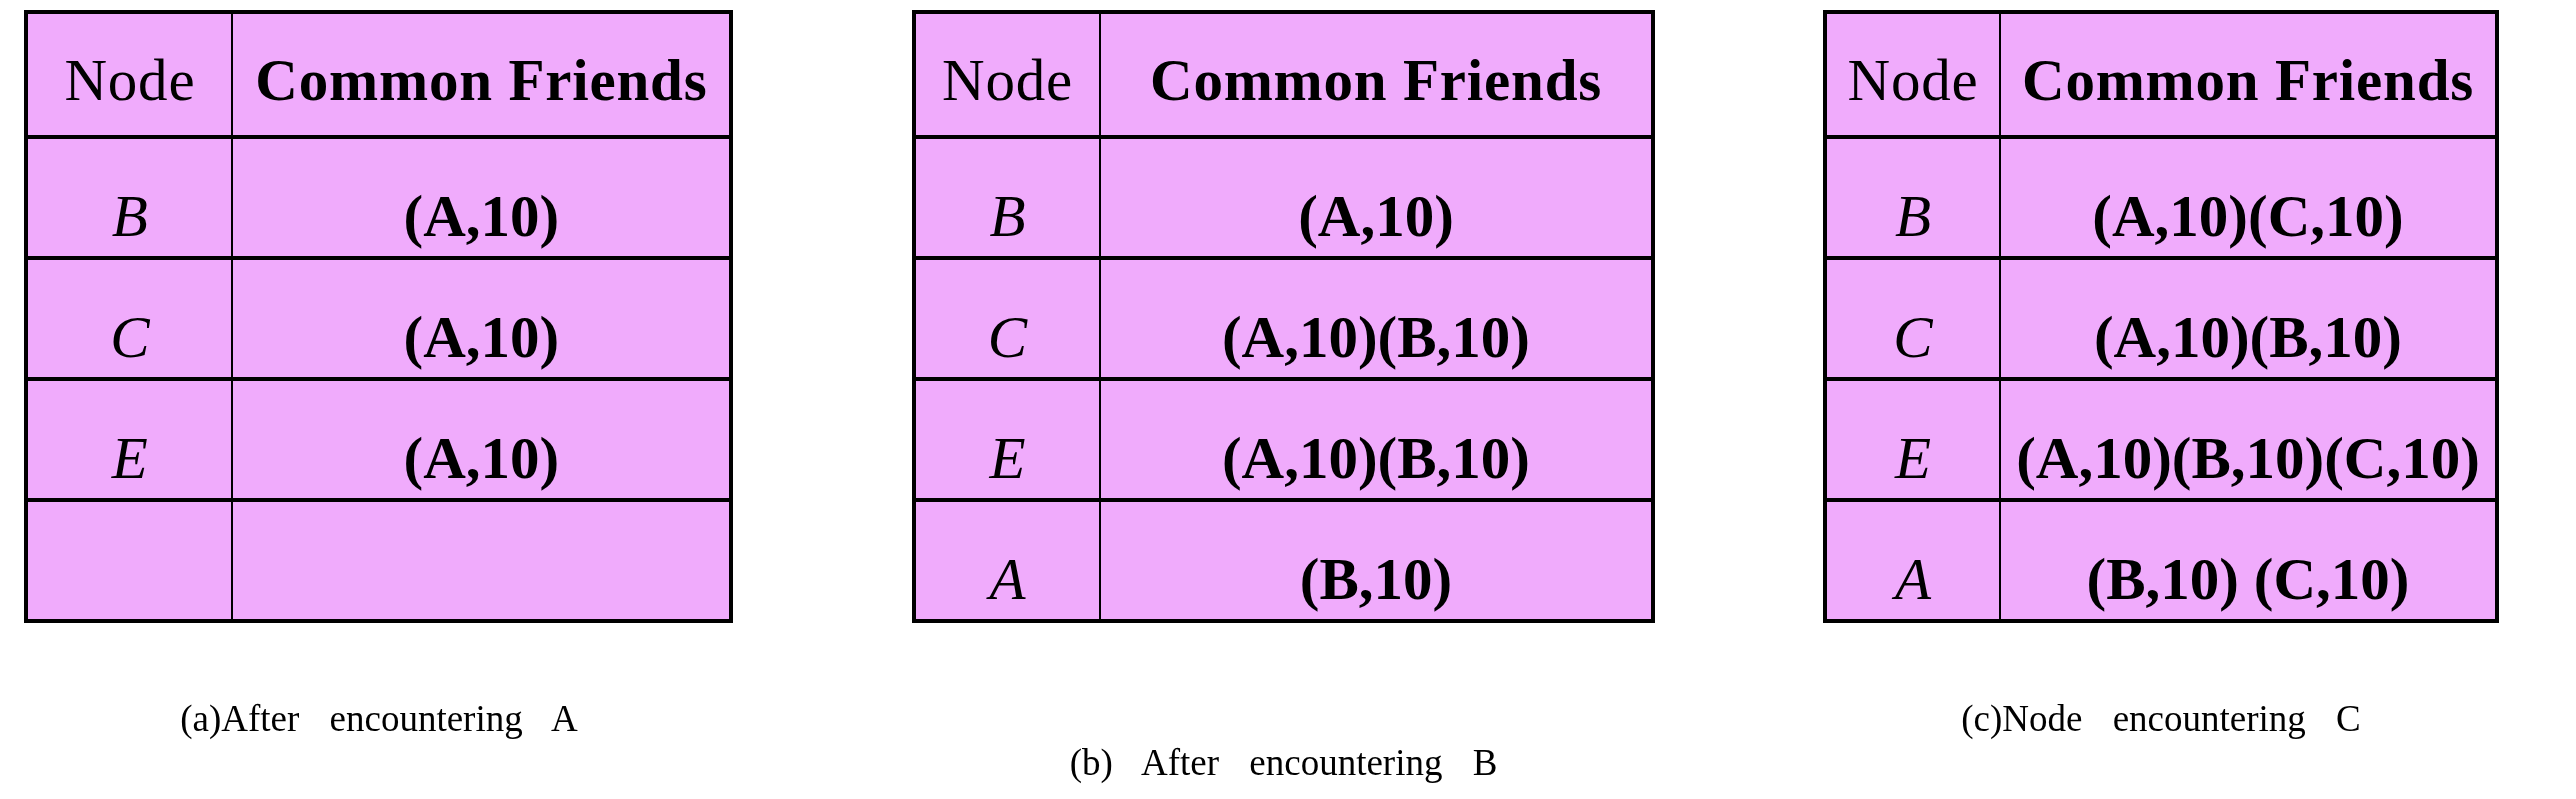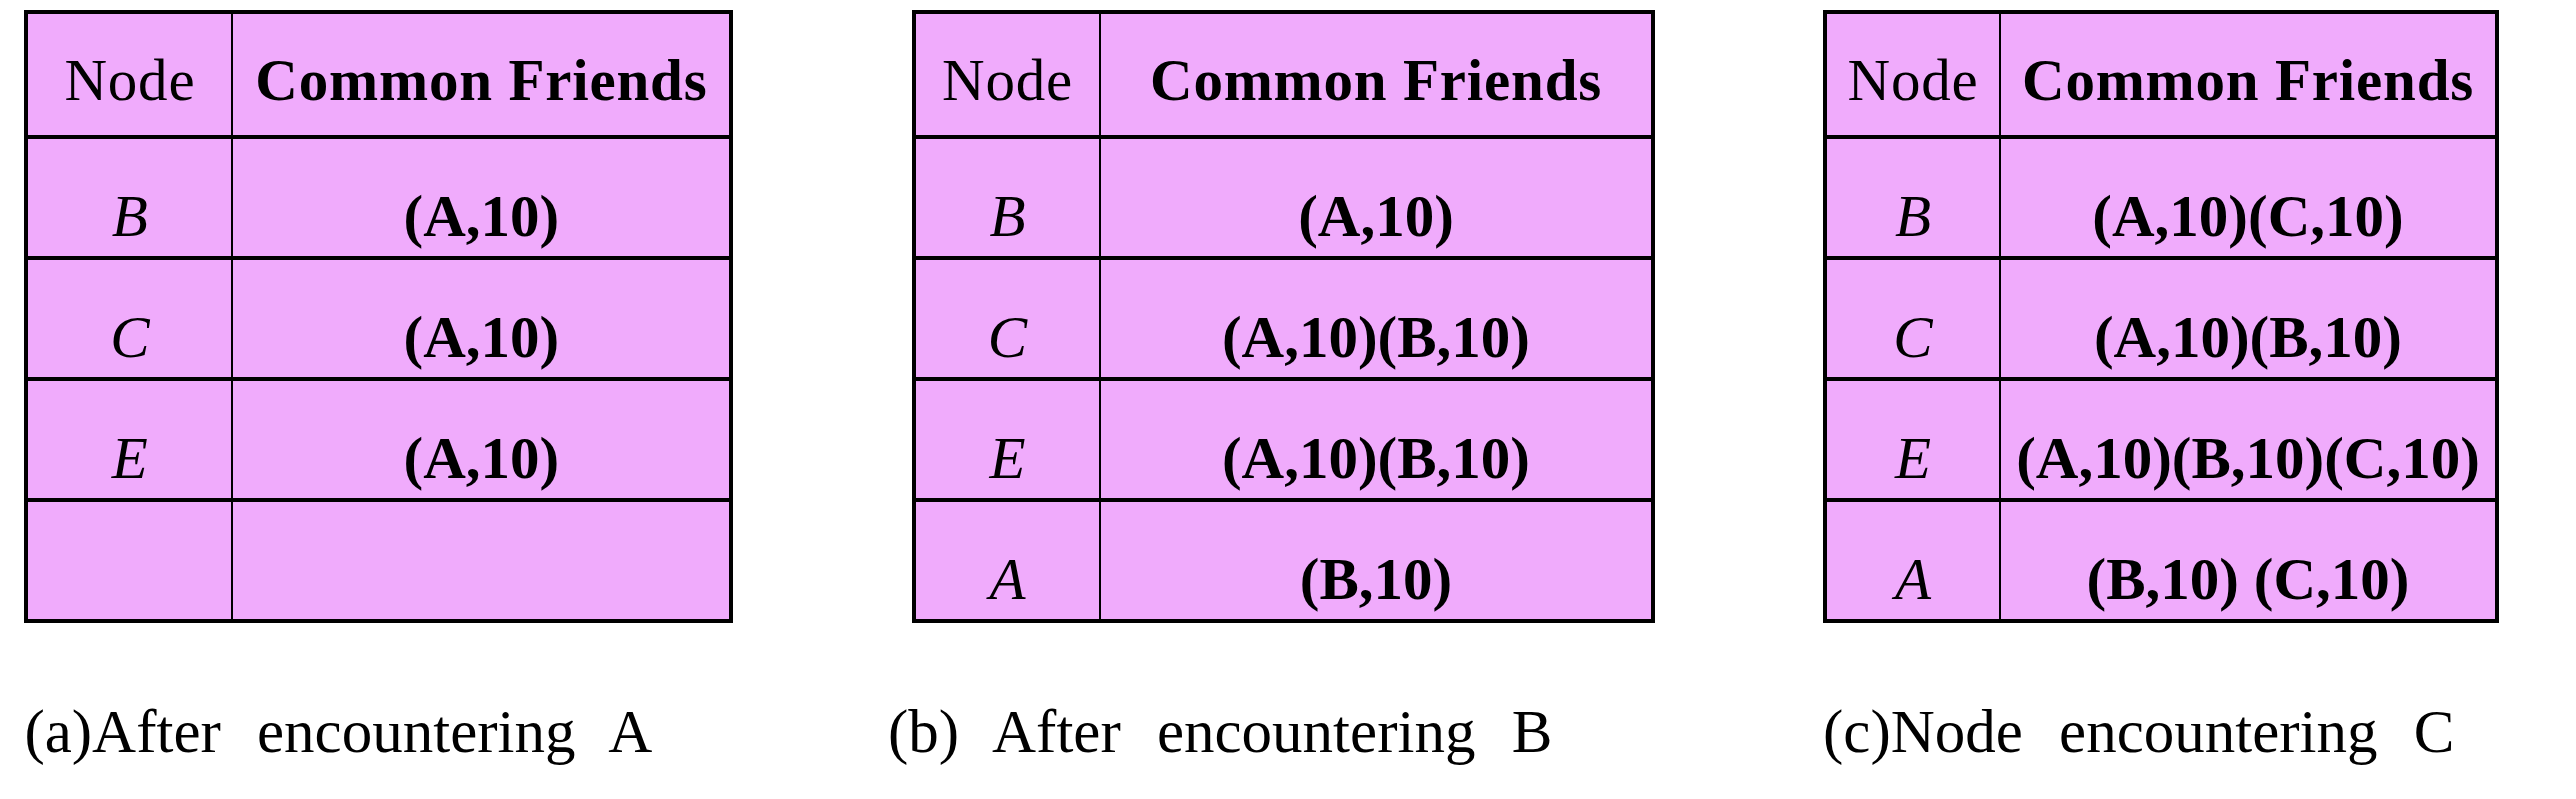--- a/index.html
+++ b/index.html
@@ -36,34 +36,34 @@
     height: 121px;
     padding-bottom: 4.9px;
   }
   .fig-table tr + tr th,
   .fig-table tr + tr td { border-top: 4.9px solid #000000; }
   .fig-table .col-friends { border-left: 2.4px solid #000000; font-weight: bold; }
   .node-cell { font-style: italic; }
   .caption {
     position: absolute;
     top: 697px;
-    font-size: 61px;
+    font-size: 37px;
     color: #000000;
-    text-align: left;
+    text-align: center;
     word-spacing: 21px;
     white-space: nowrap;
   }
   
   #table-a { left: 24.4px;   width: 709px; }
   #table-a .col-node { width: 206px; }
   #cap-a   { left: 24.4px;   width: 709px; }
 
   #table-b { left: 912px; width: 743px; }
   #table-b .col-node { width: 186px; }
-  #cap-b   { left: 888px; width: 743px; }
+  #cap-b   { left: 912px; width: 743px; margin-top: 44px; }
 
   #table-c { left: 1823px; width: 676px; }
   #table-c .col-node { width: 175px; }
   #cap-c   { left: 1823px; width: 676px; }
 </style>
 </head>
 <body>
 
 <table class="fig-table" id="table-a">
   <tbody>

